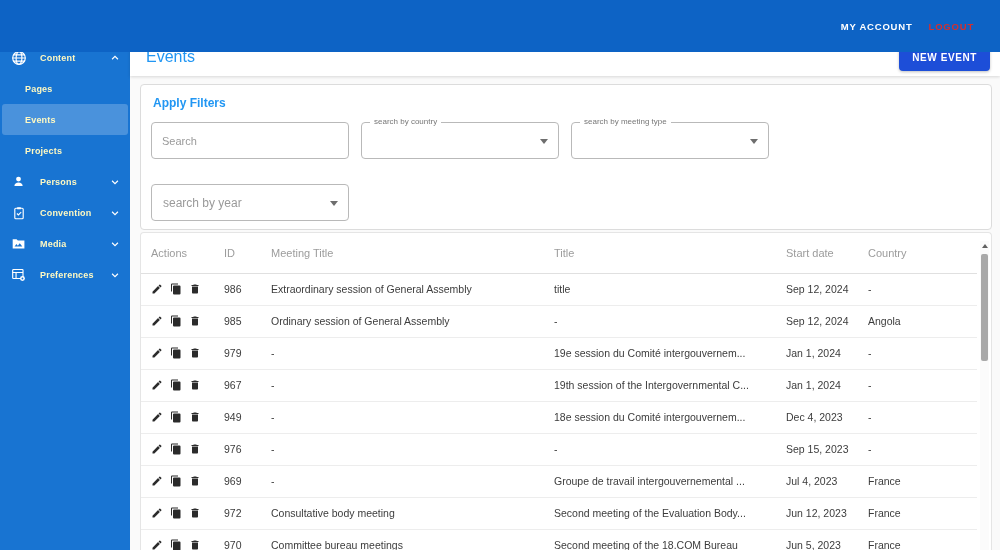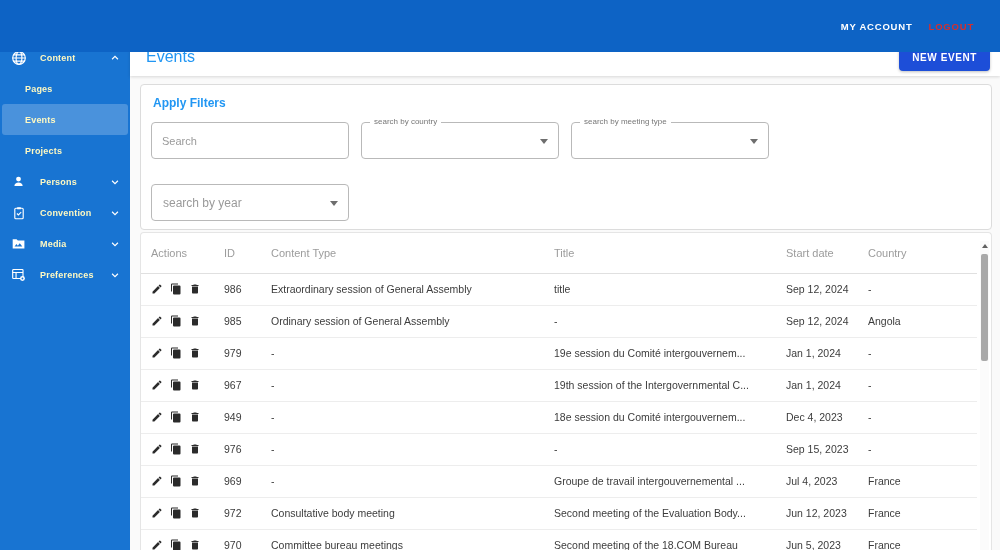--- a/index.html
+++ b/index.html
@@ -257,21 +257,21 @@
             <col class="c-id">
             <col class="c-meeting">
           <col class="c-title">
             <col class="c-start">
             <col class="c-country">
         </colgroup>
         <thead>
           <tr>
             <th>Actions</th>
             <th>ID</th>
-            <th>Content Type</th>
+            <th>Meeting Title</th>
             <th>Title</th>
             <th>Start date</th>
             <th>Country</th>
           </tr>
         </thead>
         <tbody>
           <tr>
             <td>
                 <span class="actions-cell">
                   <span class="action-icon">

